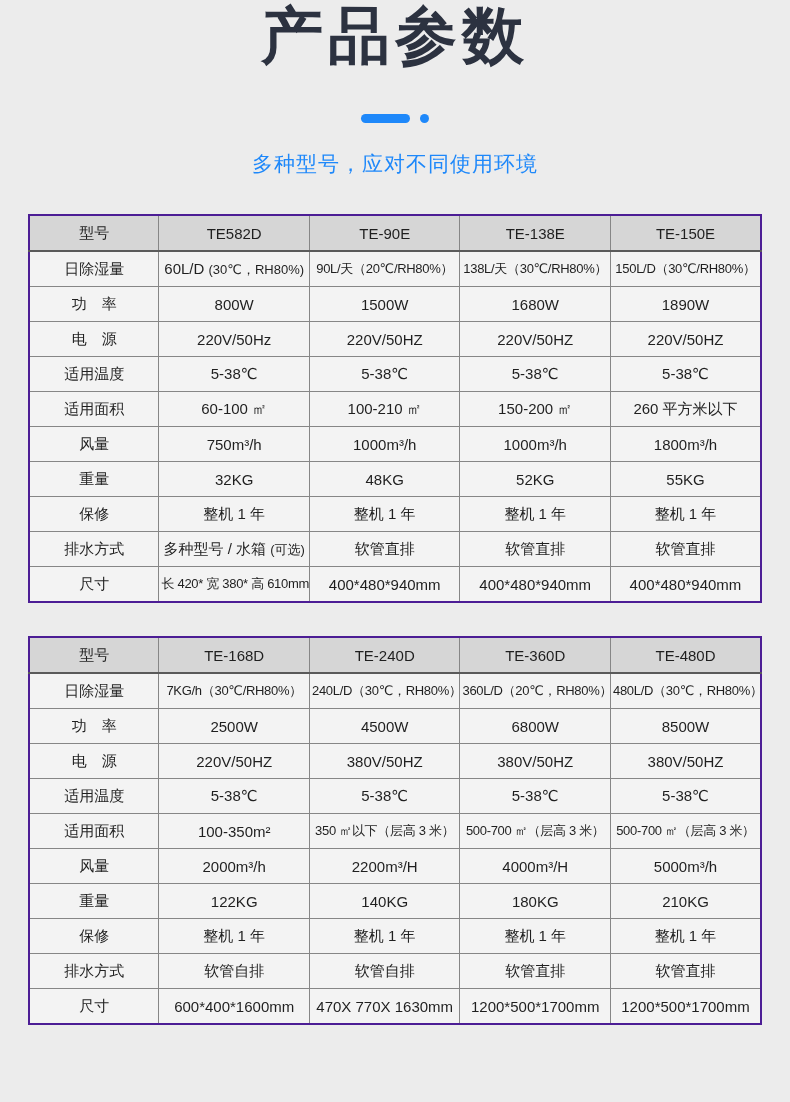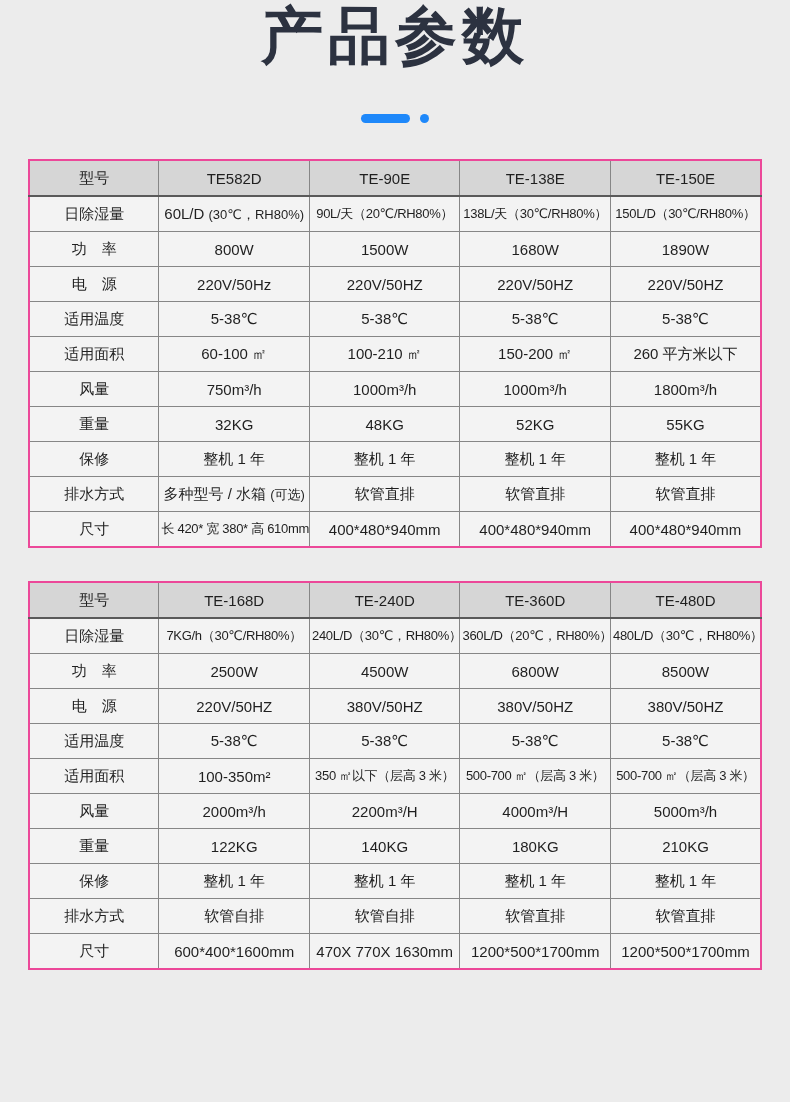--- a/index.html
+++ b/index.html
@@ -36,21 +36,21 @@
     margin-top:27px;
     text-align:center;
     font-size:21px;
     color:var(--accent,#1e88fa);
     letter-spacing:1px;
   }
   .tables{width:734px;margin:36px auto 0;}
   table.spec{
     width:100%;
     border-collapse:collapse;
-    border:2px solid #ec4899;
+    border:2px solid #4c1d95;
     table-layout:fixed;
     background:#f97316;
   }
   table.spec + table.spec{margin-top:33px;}
   .spec th,.spec td{
     border:1px solid #868686;
     height:34px;
     text-align:center;vertical-align:middle;
     font-size:15px;color:#1f1f1f;
     font-weight:normal;
@@ -76,20 +76,21 @@
 <body>
 
 <div class="page">
   <h1 class="title">产品参数</h1>
 
   <div class="divider">
     <span class="bar"></span>
     <span class="dot"></span>
   </div>
 
+  <div class="subtitle">多种型号，应对不同使用环境</div>
 
   <div class="tables">
     <table class="spec">
         <thead>
           <tr>
             <th>型号</th>
             <th>TE582D</th>
             <th>TE-90E</th>
             <th>TE-138E</th>
             <th>TE-150E</th>

